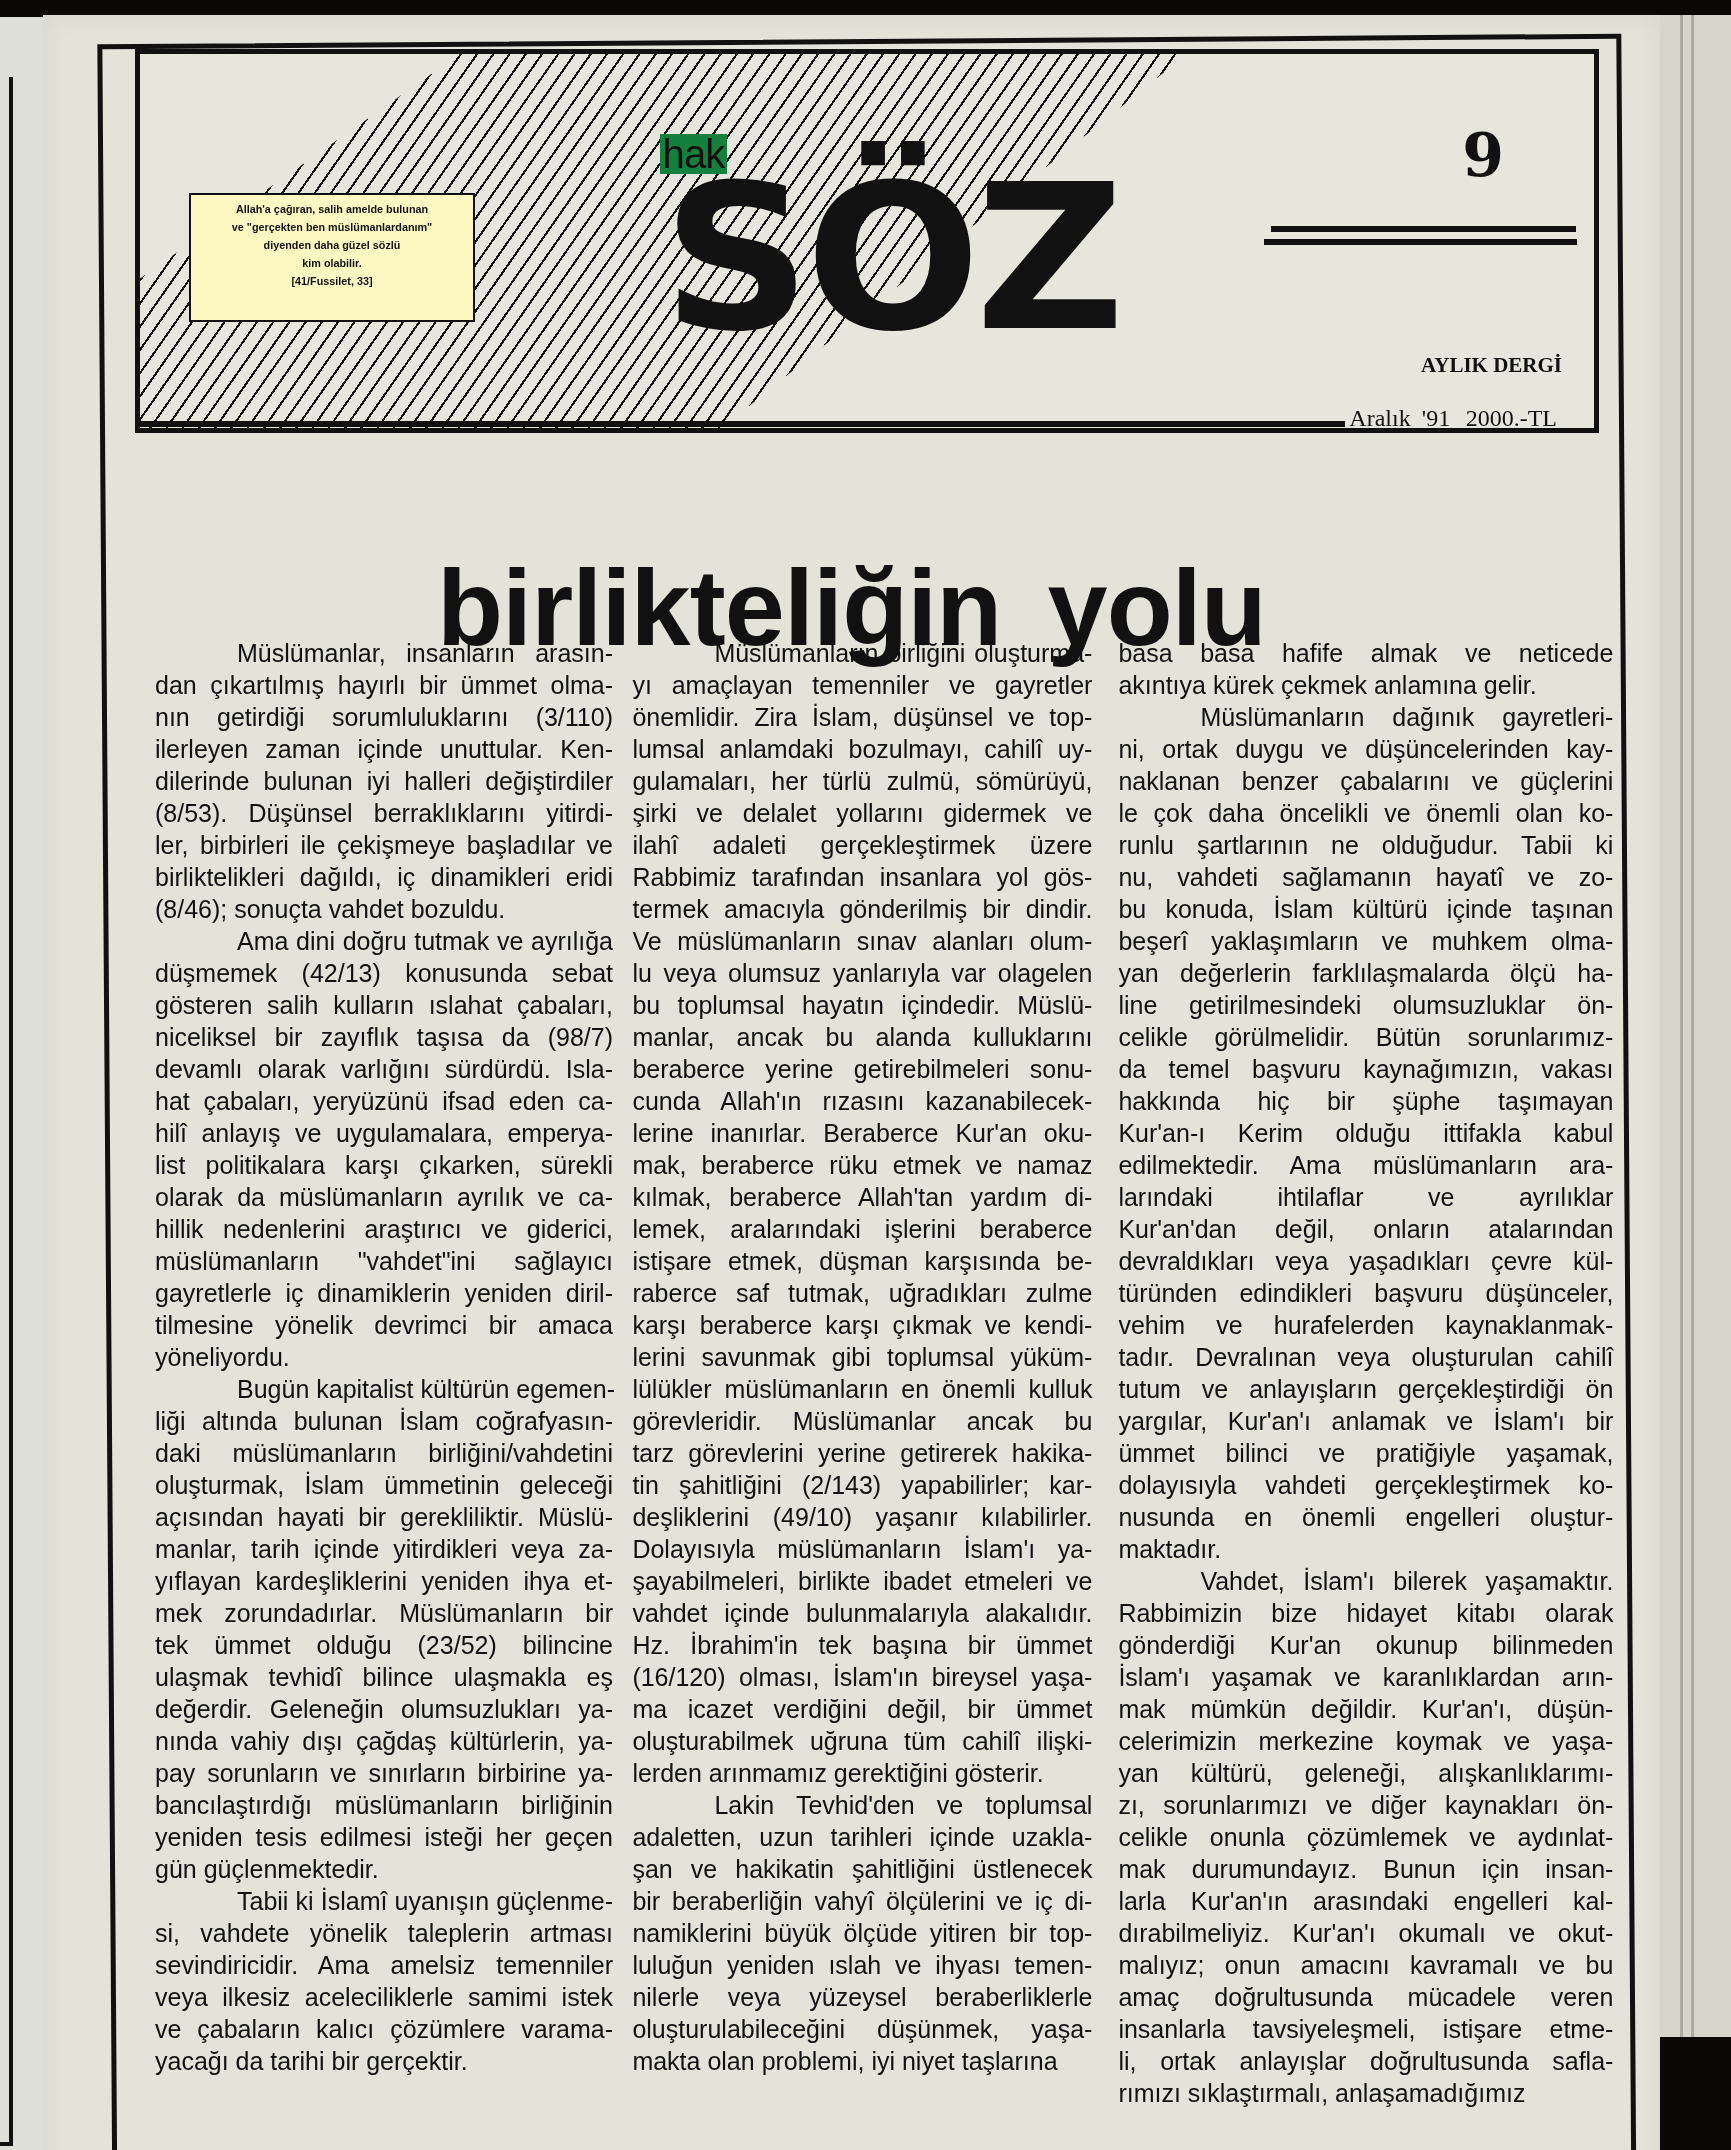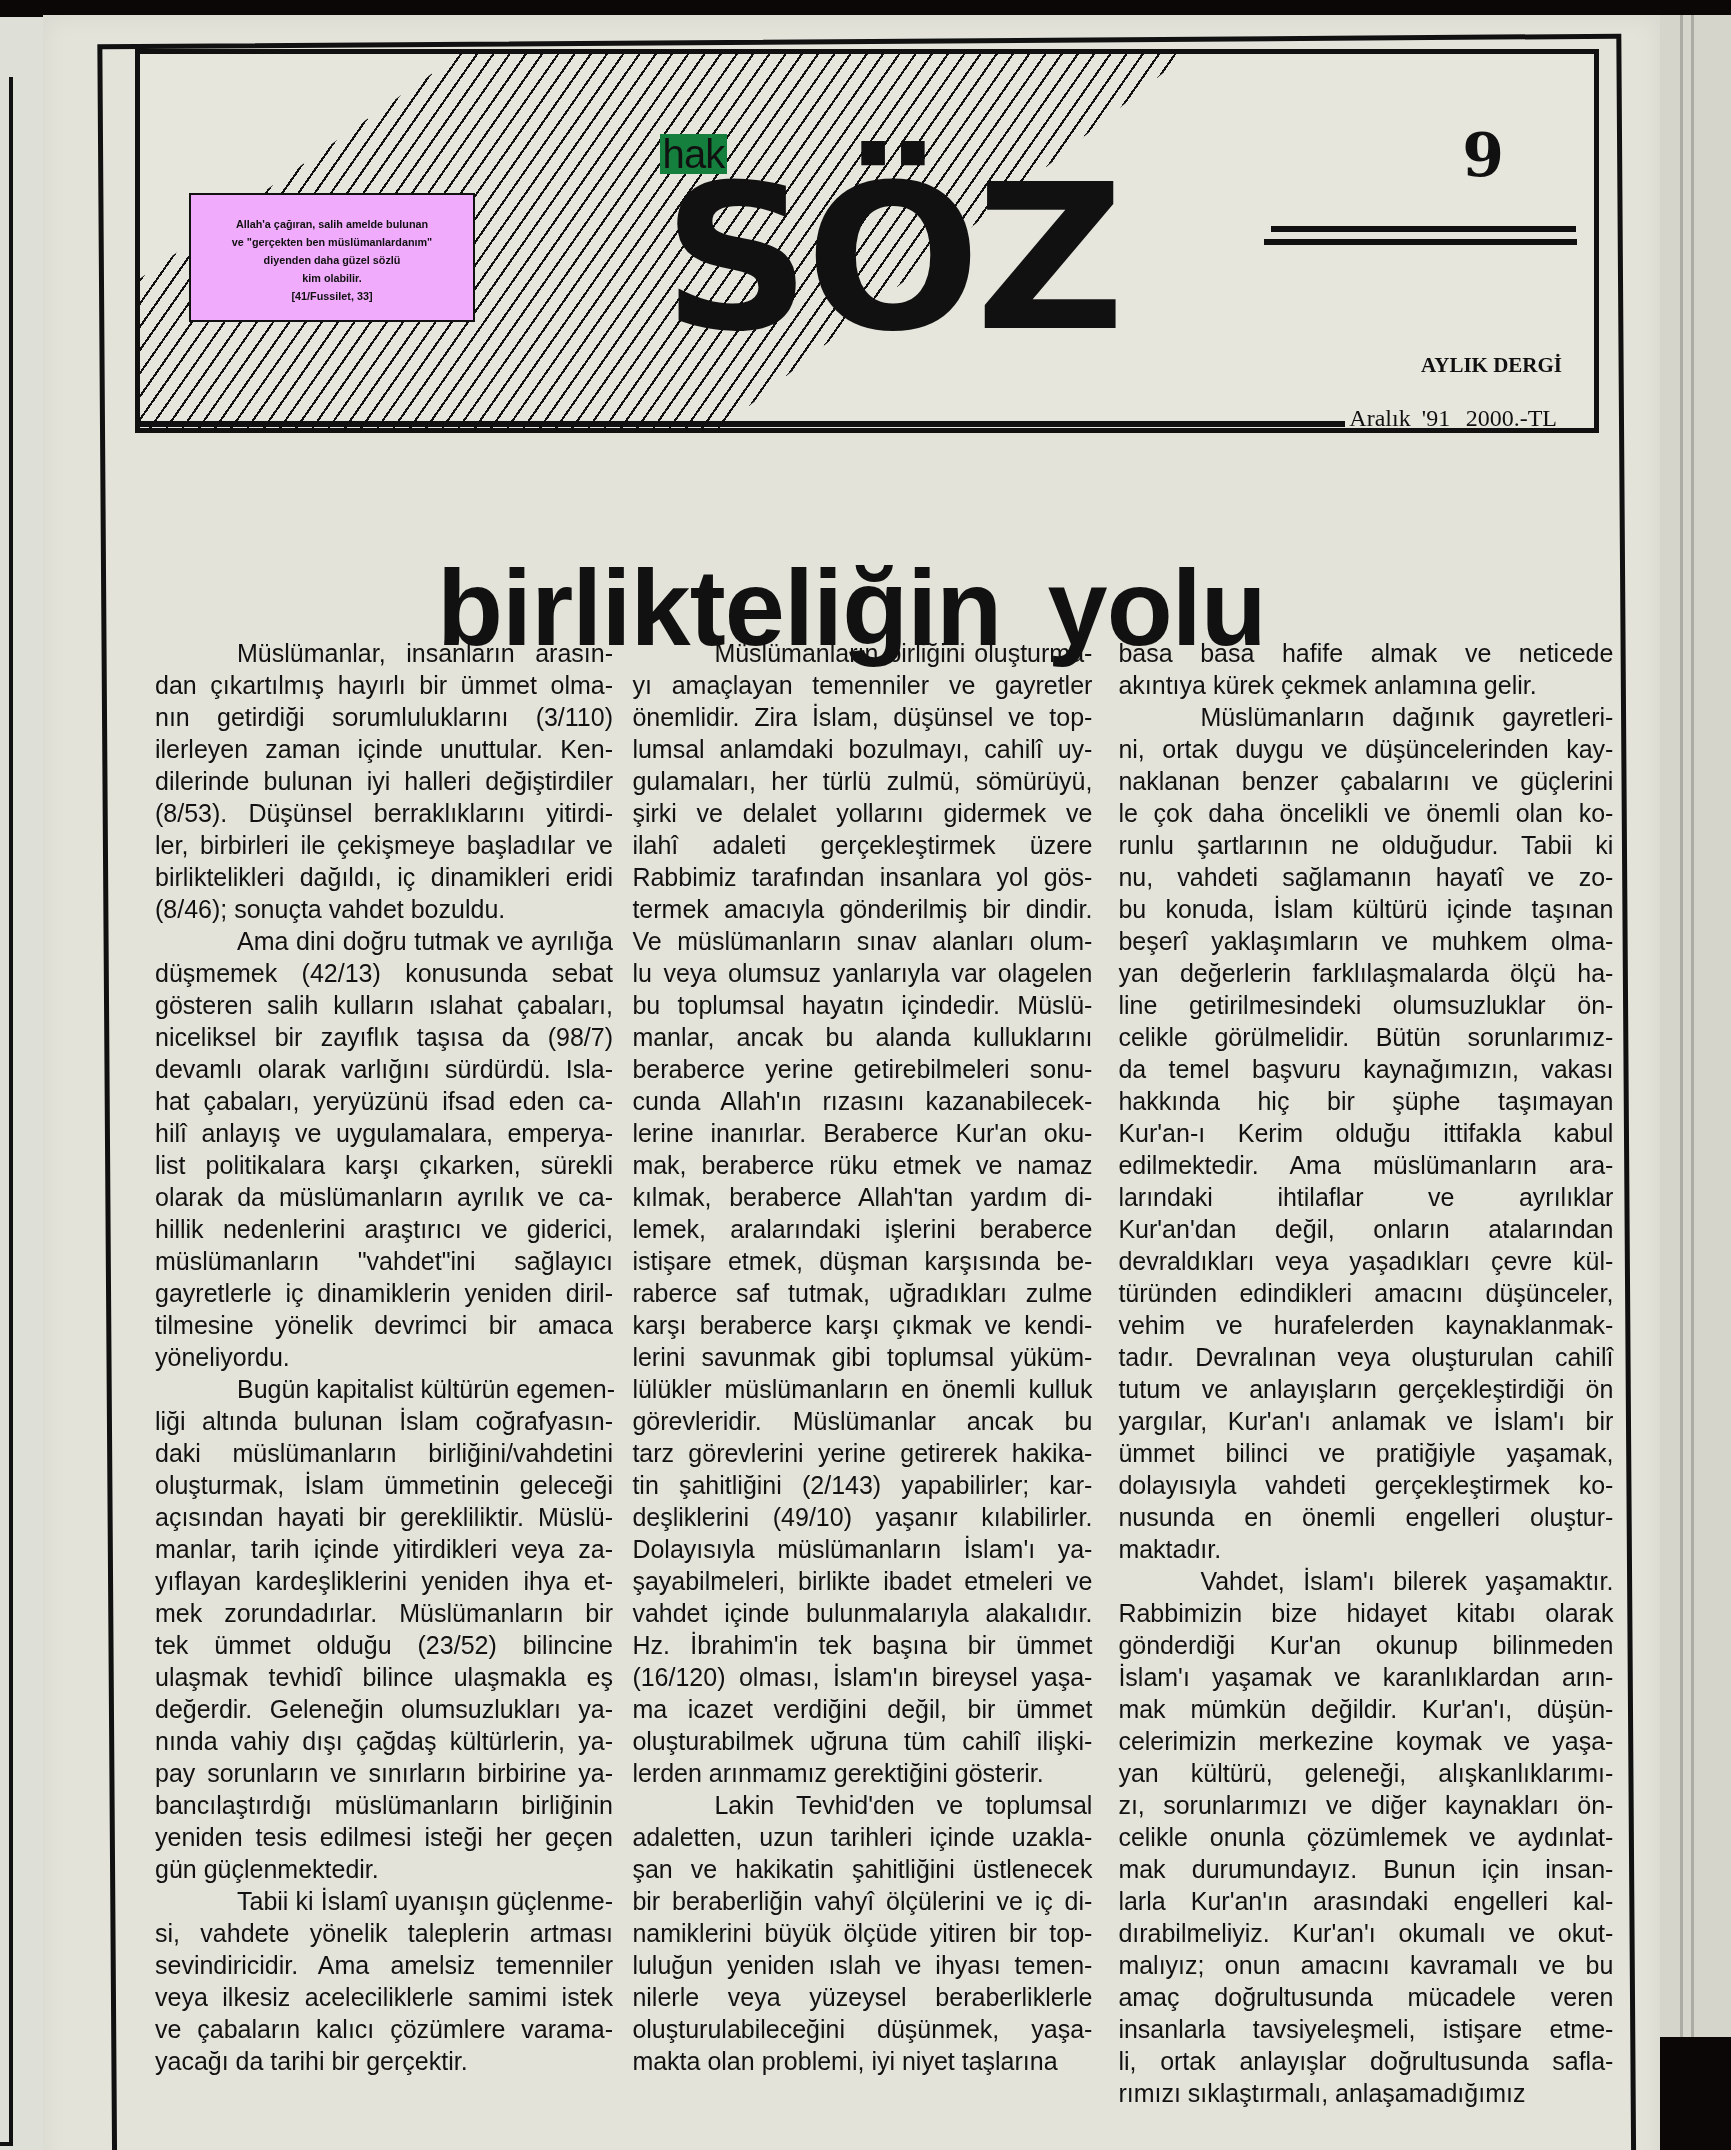--- a/index.html
+++ b/index.html
@@ -55,25 +55,25 @@
     }
     .hatch2 {
       position: absolute; left: 0; top: 0; width: 100%; height: 100%;
       background-image: repeating-linear-gradient(
         -55deg, transparent 0px, transparent 11.2px, #111 11.2px, #111 13.3px);
       clip-path: polygon(22% 0, 72% 0, 40% 100%, 0 100%, 0 60%);
     }
     .quote-box {
       position: absolute; left: 49px; top: 139px;
       width: 286px; height: 129px;
-      background: #f0abfc;
+      background: #fef9c3;
       border: 2.2px solid #111;
       text-align: center;
       font-size: 10.8px; font-weight: bold; line-height: 18px;
-      padding-top: 20px; box-sizing: border-box;
+      padding-top: 5px; box-sizing: border-box;
       z-index: 2;
     }
     .quote-box div { white-space: nowrap; }
     .logo-hak {
       position: absolute; left: 520px; top: 80px;
       font-size: 40px; letter-spacing: -0.9px;
       background: #15803d; padding: 0 2.6px; line-height: 1;
       z-index: 2;
     }
     .logo-soz {
@@ -301,21 +301,21 @@
           <span class="line">yan değerlerin farklılaşmalarda ölçü ha-</span>
           <span class="line">line getirilmesindeki olumsuzluklar ön-</span>
           <span class="line">celikle görülmelidir. Bütün sorunlarımız-</span>
           <span class="line">da temel başvuru kaynağımızın, vakası</span>
           <span class="line">hakkında hiç bir şüphe taşımayan</span>
           <span class="line">Kur'an-ı Kerim olduğu ittifakla kabul</span>
           <span class="line">edilmektedir. Ama müslümanların ara-</span>
           <span class="line">larındaki ihtilaflar ve ayrılıklar</span>
           <span class="line">Kur'an'dan değil, onların atalarından</span>
           <span class="line">devraldıkları veya yaşadıkları çevre kül-</span>
-          <span class="line">türünden edindikleri amacını düşünceler,</span>
+          <span class="line">türünden edindikleri başvuru düşünceler,</span>
           <span class="line">vehim ve hurafelerden kaynaklanmak-</span>
           <span class="line">tadır. Devralınan veya oluşturulan cahilî</span>
           <span class="line">tutum ve anlayışların gerçekleştirdiği ön</span>
           <span class="line">yargılar, Kur'an'ı anlamak ve İslam'ı bir</span>
           <span class="line">ümmet bilinci ve pratiğiyle yaşamak,</span>
           <span class="line">dolayısıyla vahdeti gerçekleştirmek ko-</span>
           <span class="line">nusunda en önemli engelleri oluştur-</span>
           <span class="line last">maktadır.</span>
         </p>
         <p>

